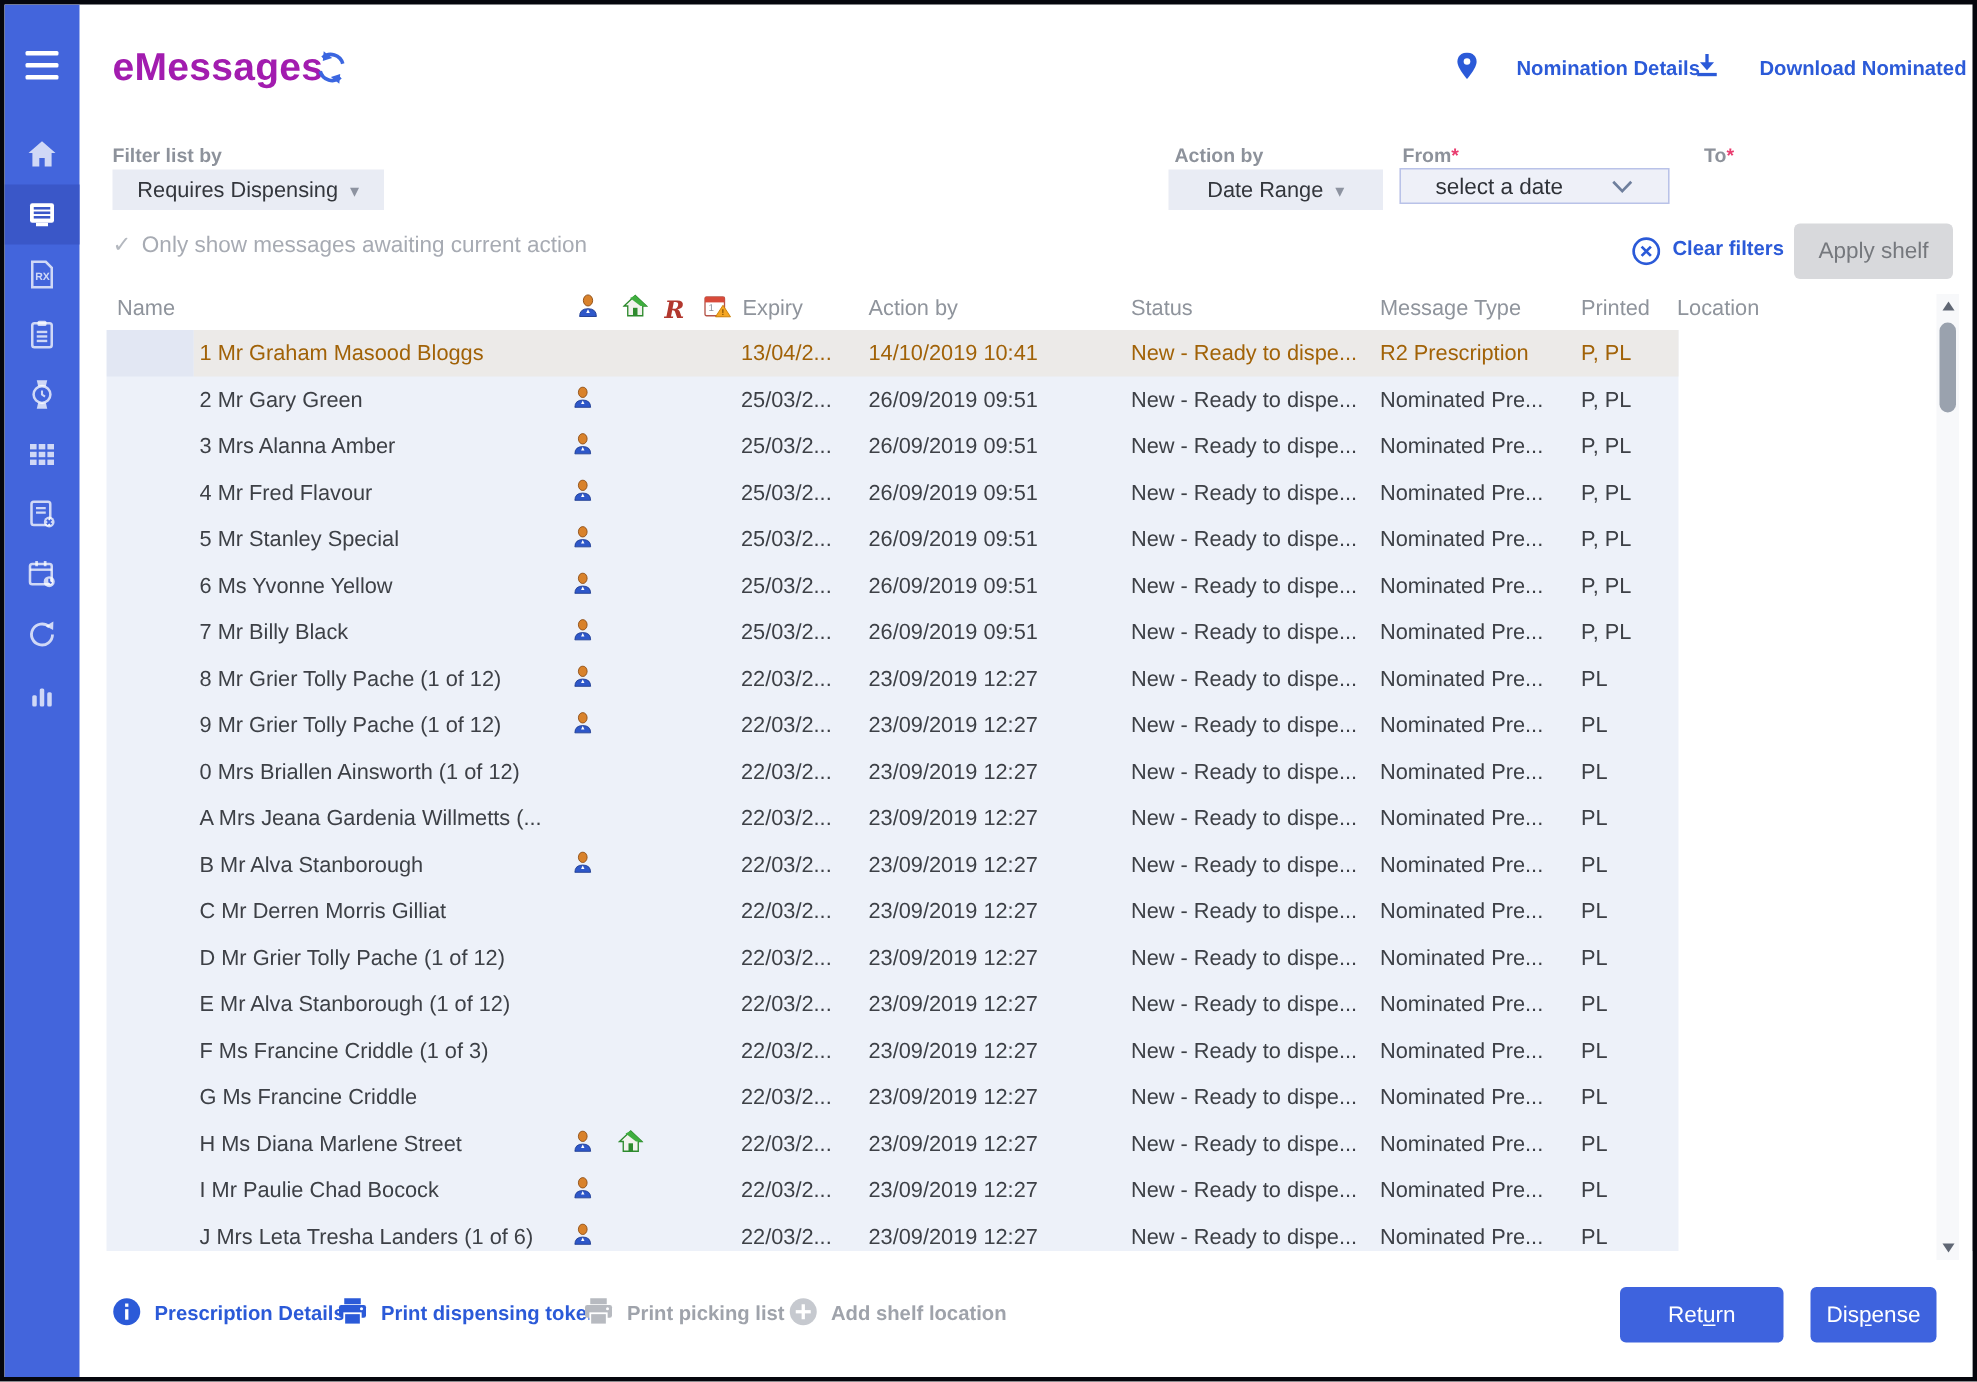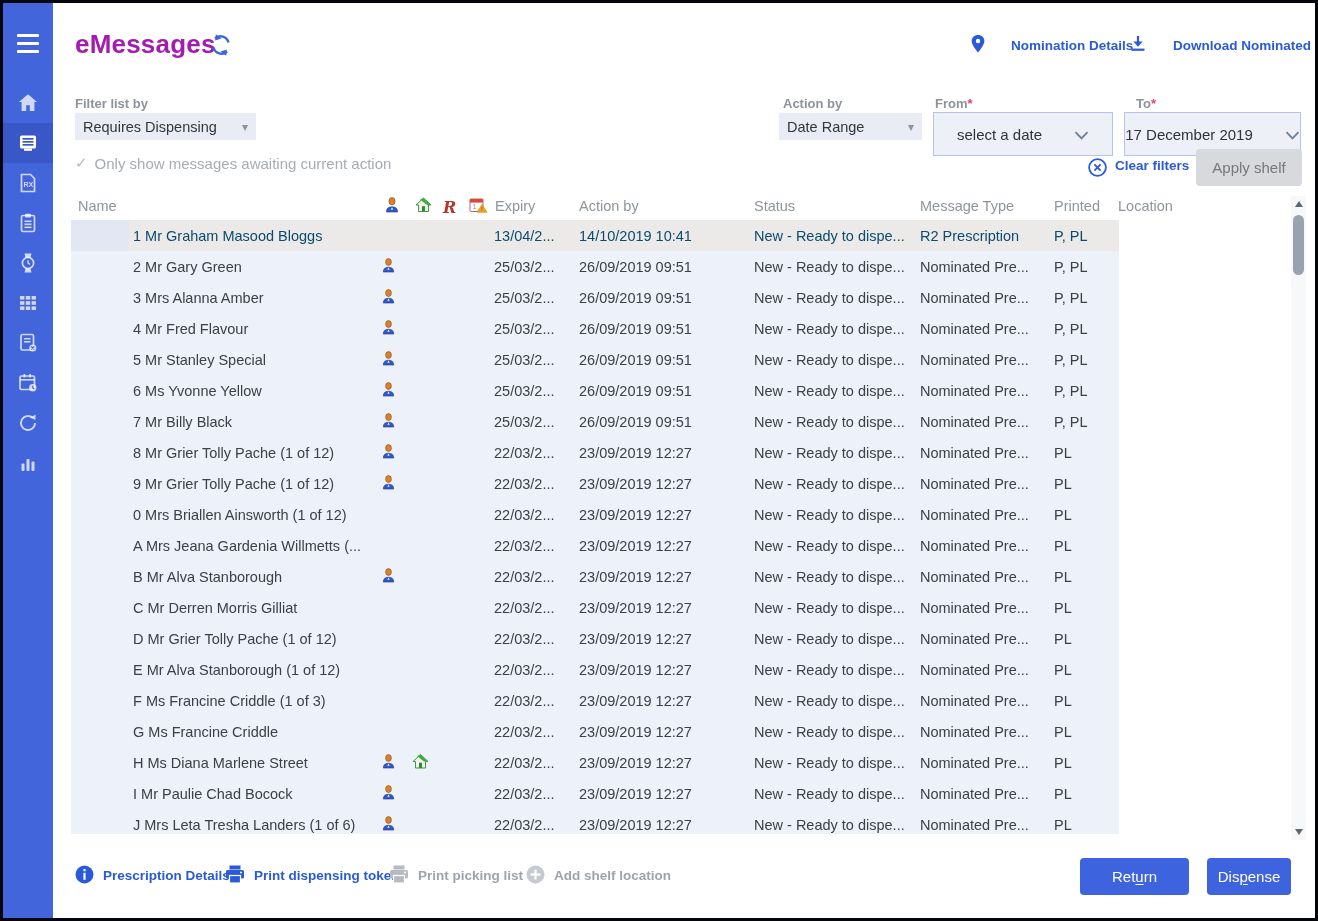--- a/index.html
+++ b/index.html
@@ -19,40 +19,40 @@
 
 .page-title{position:absolute;left:72px;top:26px;font-size:26px;font-weight:bold;color:#a21caf;letter-spacing:.2px}
 .title-refresh{position:absolute;left:206px;top:30px;width:24px;height:24px;cursor:pointer}
 .hdr-link{position:absolute;top:32px;display:flex;align-items:center;gap:26px;color:#2b5ad8;font-size:13.5px;font-weight:bold;cursor:pointer}
 .hdr-link.nomination{left:968px}
 .hdr-link.download{left:1126px}
 
 
 .f-label{position:absolute;font-size:13px;font-weight:bold;color:#8d929b}
 .req{color:#e93b6e;font-weight:bold}
-.sel-filled{position:absolute;height:27px;background:#e9ecf4;display:flex;align-items:center;justify-content:space-between;padding:0 8px;font-size:14.5px;color:#33363c;cursor:pointer}
+.sel-filled{position:absolute;height:27px;background:#e9ecf4;display:flex;align-items:center;justify-content:center;padding:0 8px;font-size:14.5px;color:#33363c;cursor:pointer}
 .sel-filled .caret{color:#8d93a0;font-size:12px;margin-left:8px}
-.sel-outline{position:absolute;height:44px;background:#eef0f8;border:1px solid #b9c2e8;display:flex;align-items:center;justify-content:center;gap:32px;font-size:15px;color:#2f3238;cursor:pointer}
+.sel-outline{position:absolute;height:24px;background:#eef0f8;border:1px solid #b9c2e8;display:flex;align-items:center;justify-content:center;gap:32px;font-size:15px;color:#2f3238;cursor:pointer}
 .checkline{position:absolute;left:72px;top:151px;display:flex;align-items:center;gap:7px;cursor:pointer}
 .checkline .mark{color:#b4b8bf;font-size:15px}
 .checkline .lbl{color:#a7abb3;font-size:15px}
 .clear-filters{position:absolute;left:1085px;top:155px;display:flex;gap:8px;color:#2b5ad8;font-size:13.5px;font-weight:bold;cursor:pointer}
 .apply-btn{position:absolute;left:1193px;top:146px;width:106px;height:37px;background:#d8d9dc;border:none;border-radius:4px;color:#75787d;font-size:15px;font-family:inherit;cursor:default}
 
 
 .table{position:absolute;left:68px;top:190px;width:1048px;height:648px}
 .thead{position:relative;height:27px;background:#fff}
 .th{position:absolute;bottom:6px;font-size:14.5px;color:#8f949c;white-space:nowrap}
 .th-ic{position:absolute;bottom:3px}
 .tbody{position:absolute;left:0;right:0;top:27px;bottom:0;background:#edf1f9;overflow:hidden}
 .trow{position:relative;height:31px;cursor:pointer}
 .trow.selected::before{content:"";position:absolute;left:58px;top:0;width:1084px;height:100%;background:#eceae8}
 .trow.selected::after{content:"";position:absolute;left:0;top:0;width:58px;height:100%;background:#e2e7f3}
 .cell{position:absolute;top:50%;transform:translateY(-50%);font-size:14.5px;color:#3d4046;white-space:nowrap;z-index:2}
-.trow.selected .cell{color:#0c4a6e}
+.trow.selected .cell{color:#a16207}
 .c-name{left:62px}.c-i1{left:310px}.c-i2{left:341px}
 .c-exp{left:423px}.c-act{left:508px}.c-status{left:683px}.c-type{left:849px}.c-printed{left:983px}.c-loc{left:1047px}
 .l-name{left:7px}.l-i1{left:313px}.l-i2{left:344px}.l-i3{left:372px}.l-i4{left:398px}
 .l-exp{left:424px}.l-act{left:508px}.l-status{left:683px}.l-type{left:849px}.l-printed{left:983px}.l-loc{left:1047px}
 .r-icon{font-family:"DejaVu Serif",serif;font-style:italic;font-weight:bold;color:#b2382e;font-size:16px;line-height:1}
 
 
 .vscroll{position:absolute;left:1288px;top:193px;width:15px;height:644px;background:#f7f8fa;z-index:4}
 .vs-arrow{position:absolute;left:0;width:15px;height:16px;display:flex;align-items:center;justify-content:center;cursor:pointer}
 .vs-arrow.up{top:0}.vs-arrow.down{bottom:0}
@@ -227,26 +227,20 @@
 
   <div class="f-label" style="left:932px;top:93px"><span>From</span><span class="req">*</span></div>
   <div class="sel-outline" style="left:930px;top:109px;width:180px">
     <span>select a date</span>
     <span><svg width="15" height="9" viewBox="0 0 15 9">
           <path d="M1.5 1.2 L7.5 7.4 L13.5 1.2" fill="none" stroke="#6f7f9d" stroke-width="1.8"></path>
         </svg></span>
   </div>
 
   <div class="f-label" style="left:1133px;top:93px"><span>To</span><span class="req">*</span></div>
-  <div class="sel-outline" style="left:1121px;top:109px;width:177px">
-    <span>17 December 2019</span>
-    <span><svg width="15" height="9" viewBox="0 0 15 9">
-          <path d="M1.5 1.2 L7.5 7.4 L13.5 1.2" fill="none" stroke="#6f7f9d" stroke-width="1.8"></path>
-        </svg></span>
-  </div>
 
   <div class="checkline">
     <span class="mark">✓</span>
     <span class="lbl">Only show messages awaiting current action</span>
   </div>
 
   <div class="clear-filters">
     <span><svg width="19" height="19" viewBox="0 0 19 19">
           <circle cx="9.5" cy="9.5" r="8.4" fill="none" stroke="#2b5ad8" stroke-width="1.8"></circle>
           <path d="M6.4 6.4 L12.6 12.6 M12.6 6.4 L6.4 12.6" stroke="#2b5ad8" stroke-width="1.8"></path>

